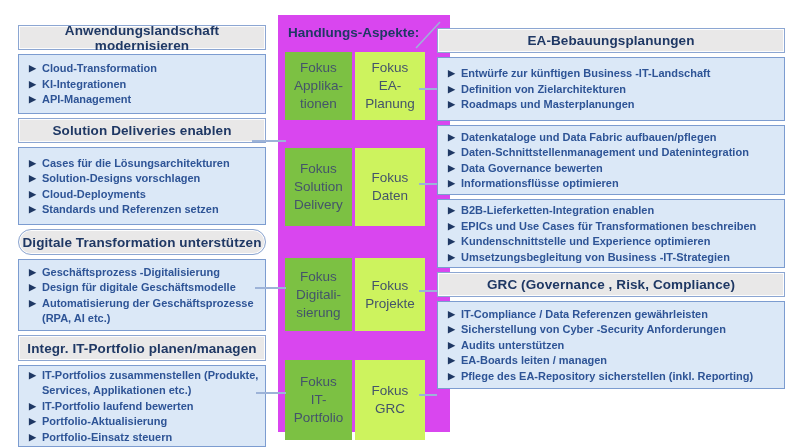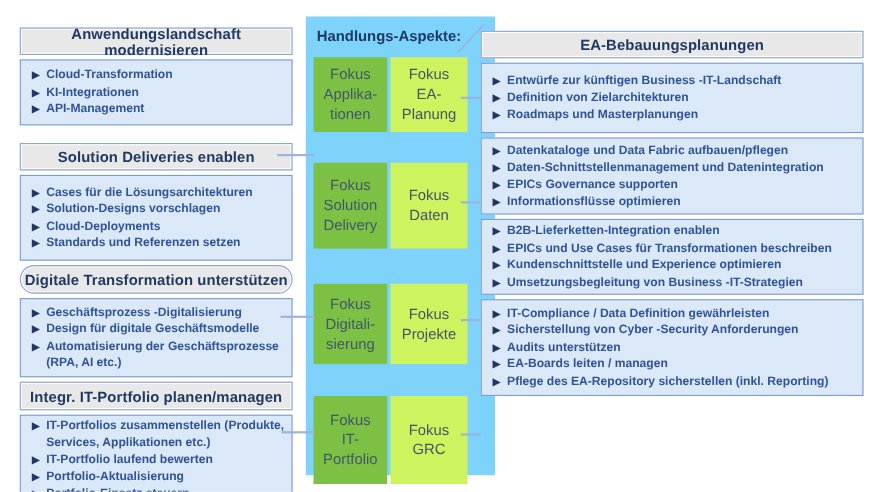--- a/index.html
+++ b/index.html
@@ -38,21 +38,21 @@
   }
   .tri {
     flex:none; width:17px; padding-left:4px;
     color:#1f3864; font-size:9px; line-height:15.5px;
   }
   .itx { flex:1; padding-right:2px; }
 
   
   .mid-panel {
     position:absolute; left:278px; top:15px; width:172px; height:417px;
-    background:#7dd3fc;
+    background:#d946ef;
   }
   .mid-title {
     color:#1f3864; font-weight:bold; font-size:13.5px;
     padding:10px 0 0 10px; white-space:nowrap;
   }
   .g-row { position:absolute; left:0; width:152px; }
   .g {
     position:absolute; top:0; height:100%;
     display:flex; align-items:center; justify-content:center;
     text-align:center; font-weight:normal; font-size:13.5px;
@@ -85,21 +85,21 @@
             <span class="tri">▶</span>
             <span class="itx">KI-Integrationen</span>
           </li>
         <li>
             <span class="tri">▶</span>
             <span class="itx">API-Management</span>
           </li>
       </ul>
     </div>
 
-    <div class="hdr" style="height:25px;margin-top:12px;">Solution Deliveries enablen</div>
+    <div class="hdr" style="height:25px;">Solution Deliveries enablen</div>
     <div class="bbox" style="height:78px;">
       <ul class="blist">
         <li>
             <span class="tri">▶</span>
             <span class="itx">Cases für die Lösungsarchitekturen</span>
           </li>
         <li>
             <span class="tri">▶</span>
             <span class="itx">Solution-Designs vorschlagen</span>
           </li>
@@ -217,21 +217,21 @@
         <li>
             <span class="tri">▶</span>
             <span class="itx">Datenkataloge und Data Fabric aufbauen/pflegen</span>
           </li>
         <li>
             <span class="tri">▶</span>
             <span class="itx">Daten-Schnittstellenmanagement und Datenintegration</span>
           </li>
         <li>
             <span class="tri">▶</span>
-            <span class="itx">EPICs Governance supporten</span>
+            <span class="itx">Data Governance bewerten</span>
           </li>
         <li>
             <span class="tri">▶</span>
             <span class="itx">Informationsflüsse optimieren</span>
           </li>
       </ul>
     </div>
 
     <div class="bbox" style="height:69px;">
       <ul class="blist">
@@ -247,25 +247,26 @@
             <span class="tri">▶</span>
             <span class="itx">Kundenschnittstelle und Experience optimieren</span>
           </li>
         <li>
             <span class="tri">▶</span>
             <span class="itx">Umsetzungsbegleitung von Business -IT-Strategien</span>
           </li>
       </ul>
     </div>
 
+    <div class="hdr" style="height:25px;">GRC (Governance , Risk, Compliance)</div>
     <div class="bbox" style="height:88px;">
       <ul class="blist">
         <li>
             <span class="tri">▶</span>
-            <span class="itx">IT-Compliance / Data Definition gewährleisten</span>
+            <span class="itx">IT-Compliance / Data Referenzen gewährleisten</span>
           </li>
         <li>
             <span class="tri">▶</span>
             <span class="itx">Sicherstellung von Cyber -Security Anforderungen</span>
           </li>
         <li>
             <span class="tri">▶</span>
             <span class="itx">Audits unterstützen</span>
           </li>
         <li>

